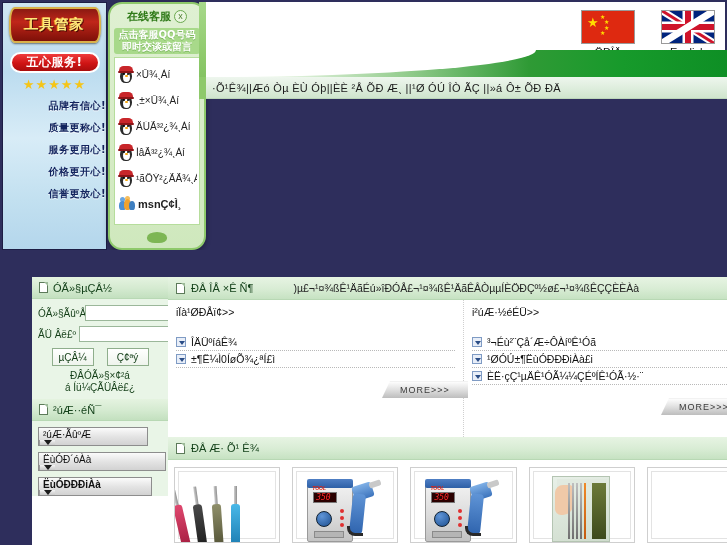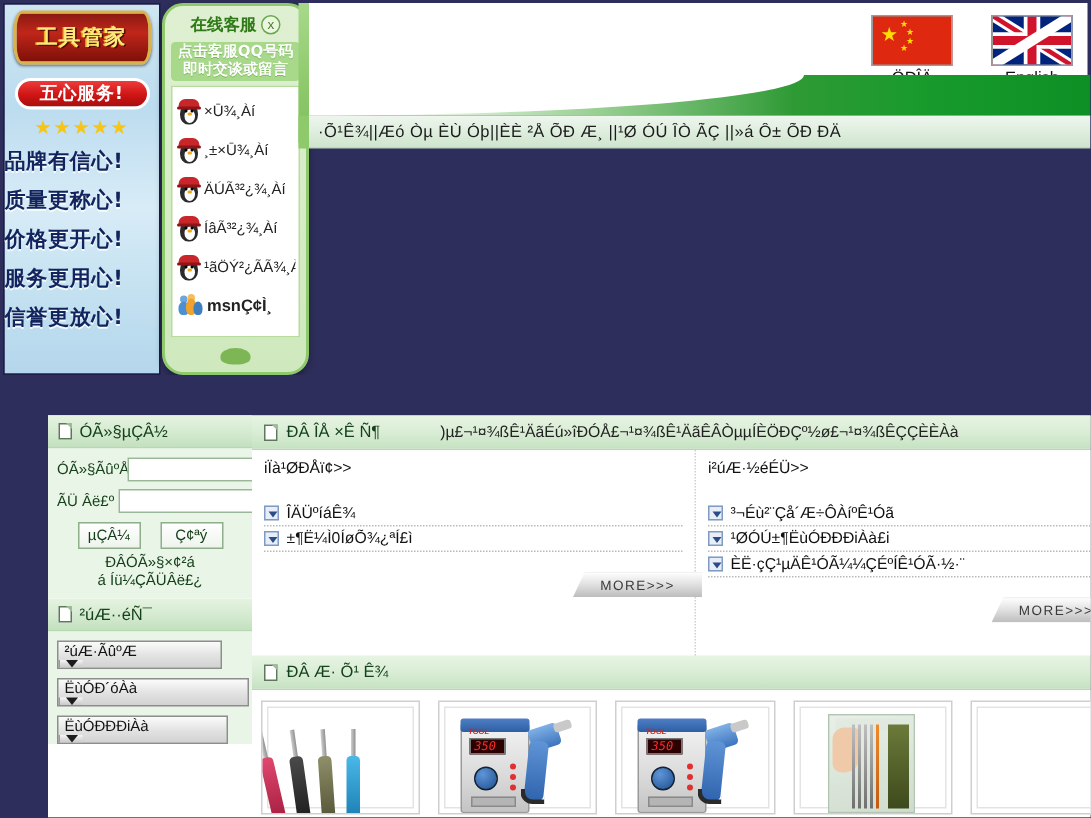--- a/index.html
+++ b/index.html
@@ -36,21 +36,21 @@
     background: linear-gradient(180deg,#ef3b3b 0%,#cf1414 55%,#a90d0d 100%);
     border: 2px solid #fff; border-radius: 11px;
     display: flex; align-items: center; justify-content: center;
   }
   .redpill span {
     color: #fff; font-size: 12px; font-weight: bold; letter-spacing: .5px;
     font-family: "DejaVu Sans", sans-serif;
   }
   .stars { margin-top: 5px; text-align: center; color: #f5c518; font-size: 13px; letter-spacing: 1px; line-height: 1; }
   .slogan {
-    text-align: left; font-size: 14px; font-weight: bold; color: #12245e;
+    text-align: right; font-size: 10px; font-weight: bold; color: #12245e;
     margin-top: 8px; letter-spacing: .5px; font-family: "DejaVu Sans", sans-serif;
     text-shadow: 0 1px 0 rgba(255,255,255,.8);
   }
 
   
   #qq-popup {
     position: absolute; left: 108px; top: 2px; width: 98px; height: 248px;
     background: linear-gradient(180deg,#dff0d2 0%,#cfe8bd 100%);
     border: 2px solid #8ec96b; border-radius: 14px;
     box-shadow: 0 2px 5px rgba(0,0,0,.35);
@@ -215,21 +215,21 @@
   }
   .fake-select .arrow {
     width: 16px; border-left: 1px solid #9a9a9a;
     display: flex; align-items: center; justify-content: center;
     background: linear-gradient(180deg,#f6f6f6 0%,#dcdcdc 52%,#c9c9c9 100%);
   }
   .fake-select .arrow i {
     border-left: 4px solid transparent; border-right: 4px solid transparent;
     border-top: 5px solid #1c1c1c; display: block;
   }
-  .sel-w1 { width: 110px; } .sel-w2 { width: 128px; } .sel-w3 { width: 114px; }
+  .sel-w1 { width: 110px; } .sel-w2 { width: 128px; } .sel-w3 { width: 114px; font-weight: bold; }
 
   
   #content { position: absolute; left: 136px; top: 0; width: 591px; height: 268px; background: #ffffff; }
   .c-head {
     height: 23px; display: flex; align-items: center; gap: 6px; padding-left: 8px;
     background: linear-gradient(180deg,#e7f4e3 0%,#d8ecd4 55%,#c6e2c2 100%);
     border-bottom: 1px solid #b8d8b4;
   }
   .c-head .ttl { font-size: 11px; color: #14421a; }
   .c-head .scroll-msg {
@@ -327,22 +327,22 @@
   <div id="left-banner">
     <div class="logo-plate">
       <span>工具管家</span>
     </div>
     <div class="redpill">
       <span>五心服务!</span>
     </div>
     <div class="stars">★★★★★</div>
     <div class="slogan">品牌有信心!</div>
     <div class="slogan">质量更称心!</div>
+    <div class="slogan">服务更用心!</div>
     <div class="slogan">价格更开心!</div>
-    <div class="slogan">服务更用心!</div>
     <div class="slogan">信誉更放心!</div>
   </div>
 
   <div id="qq-popup">
     <div class="qq-title">
       <div class="qq-title-text">在线客服</div>
       <div class="qq-close">x</div>
     </div>
     <div class="qq-sub">
       <div>点击客服QQ号码</div>

